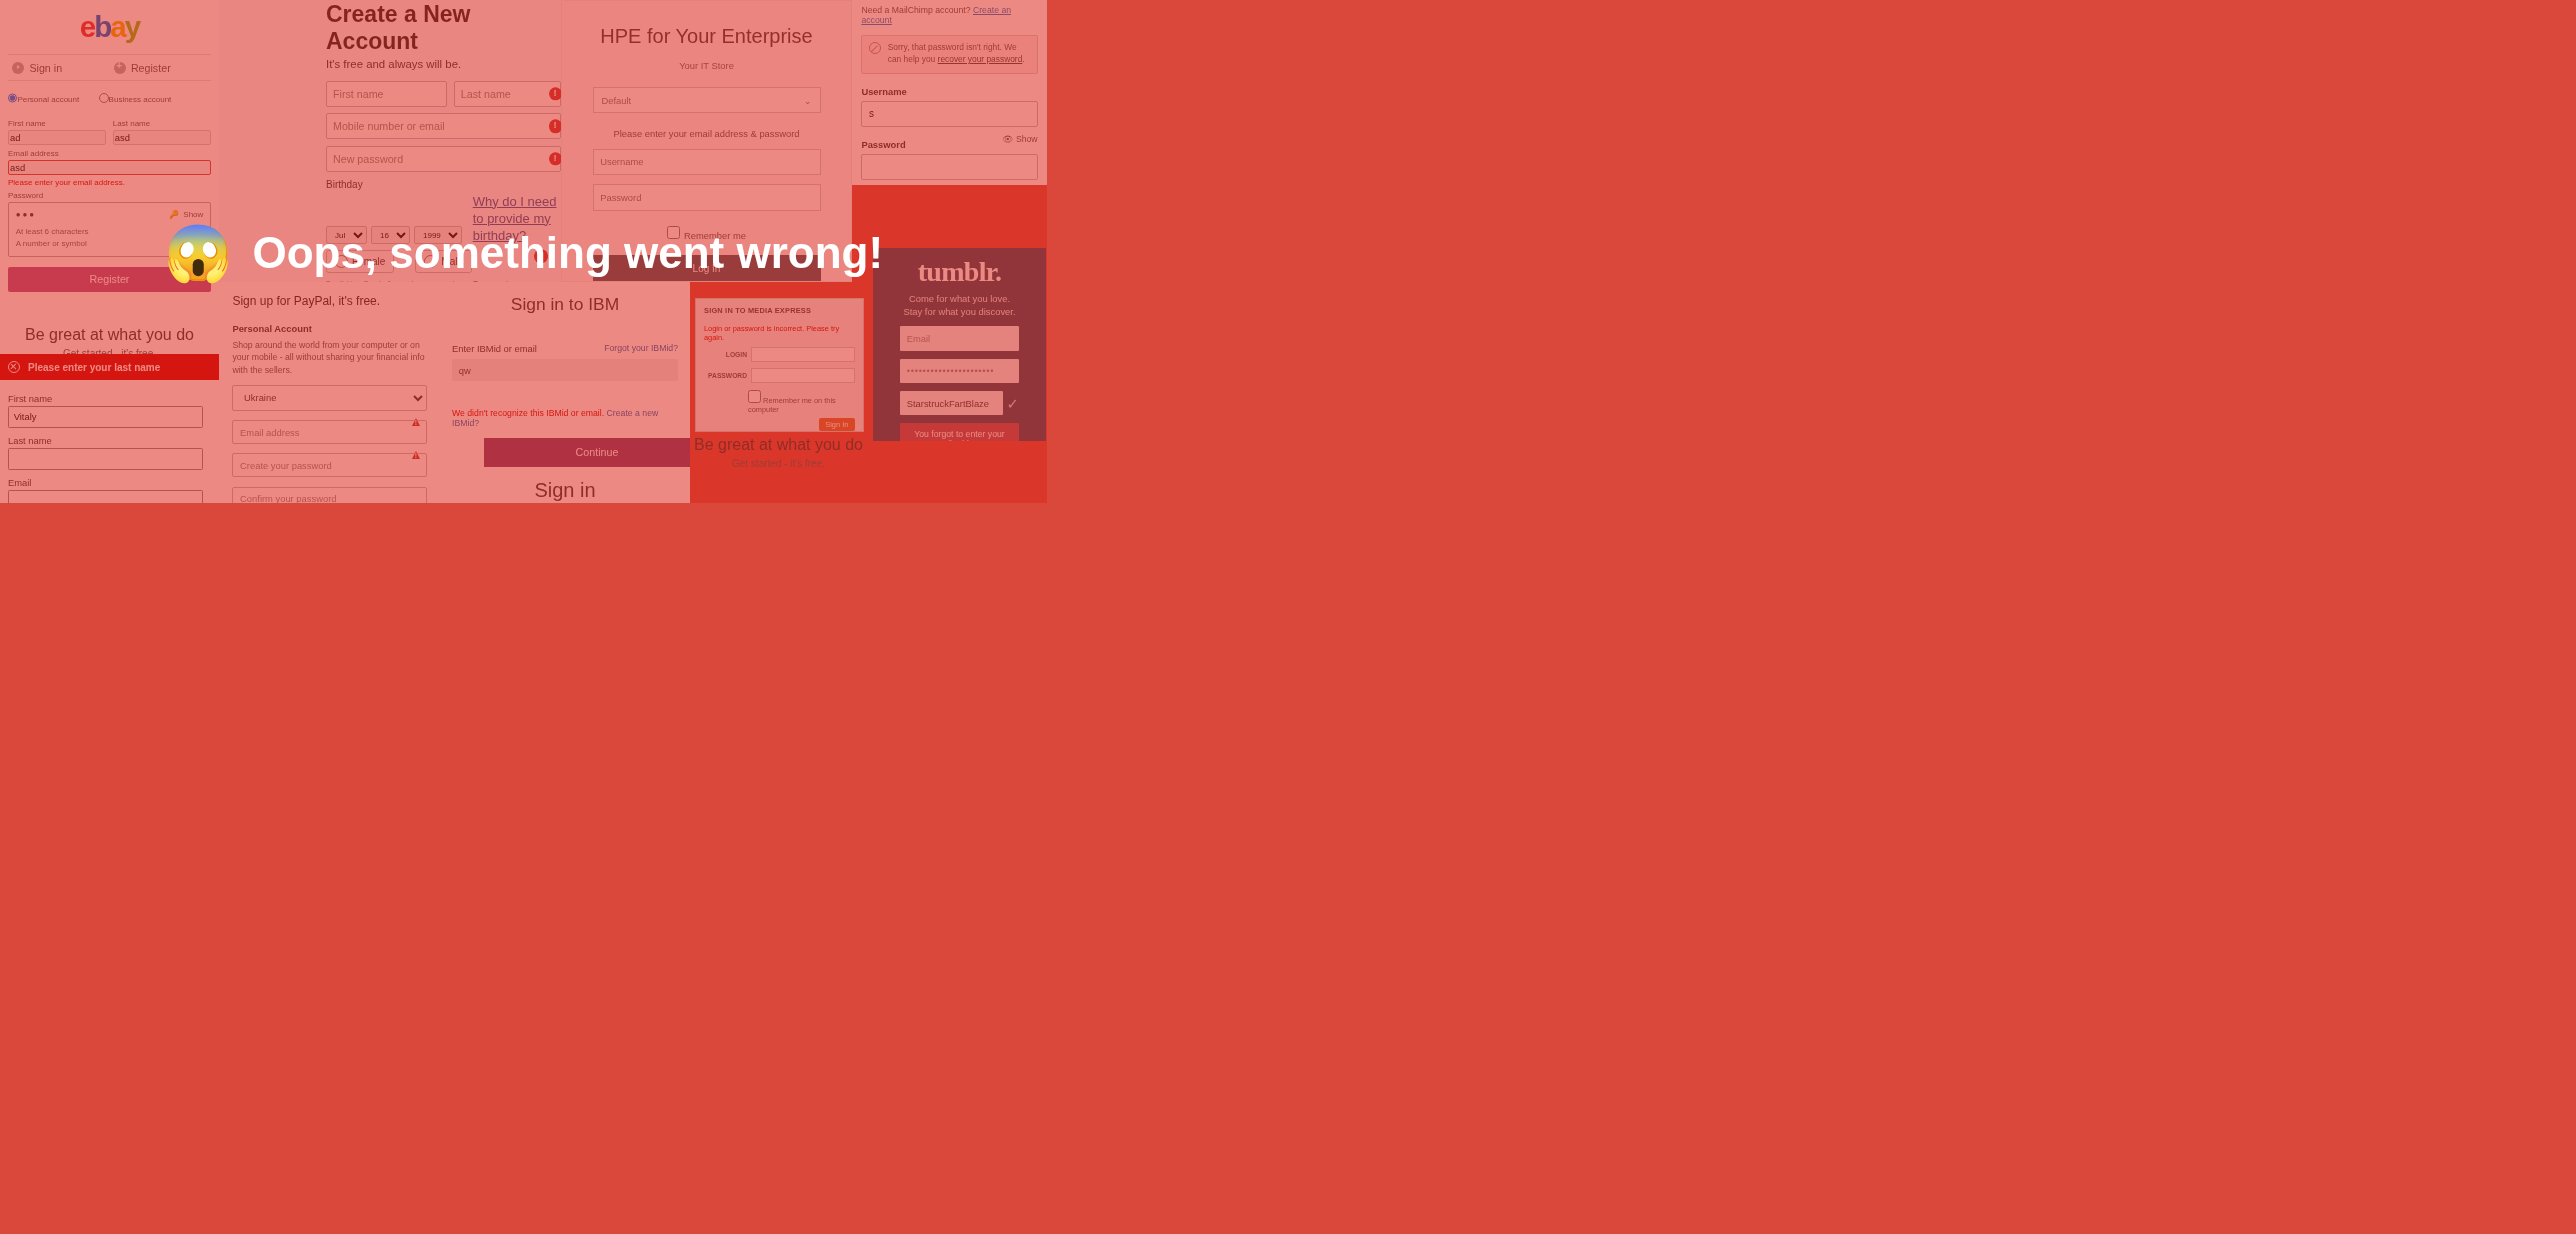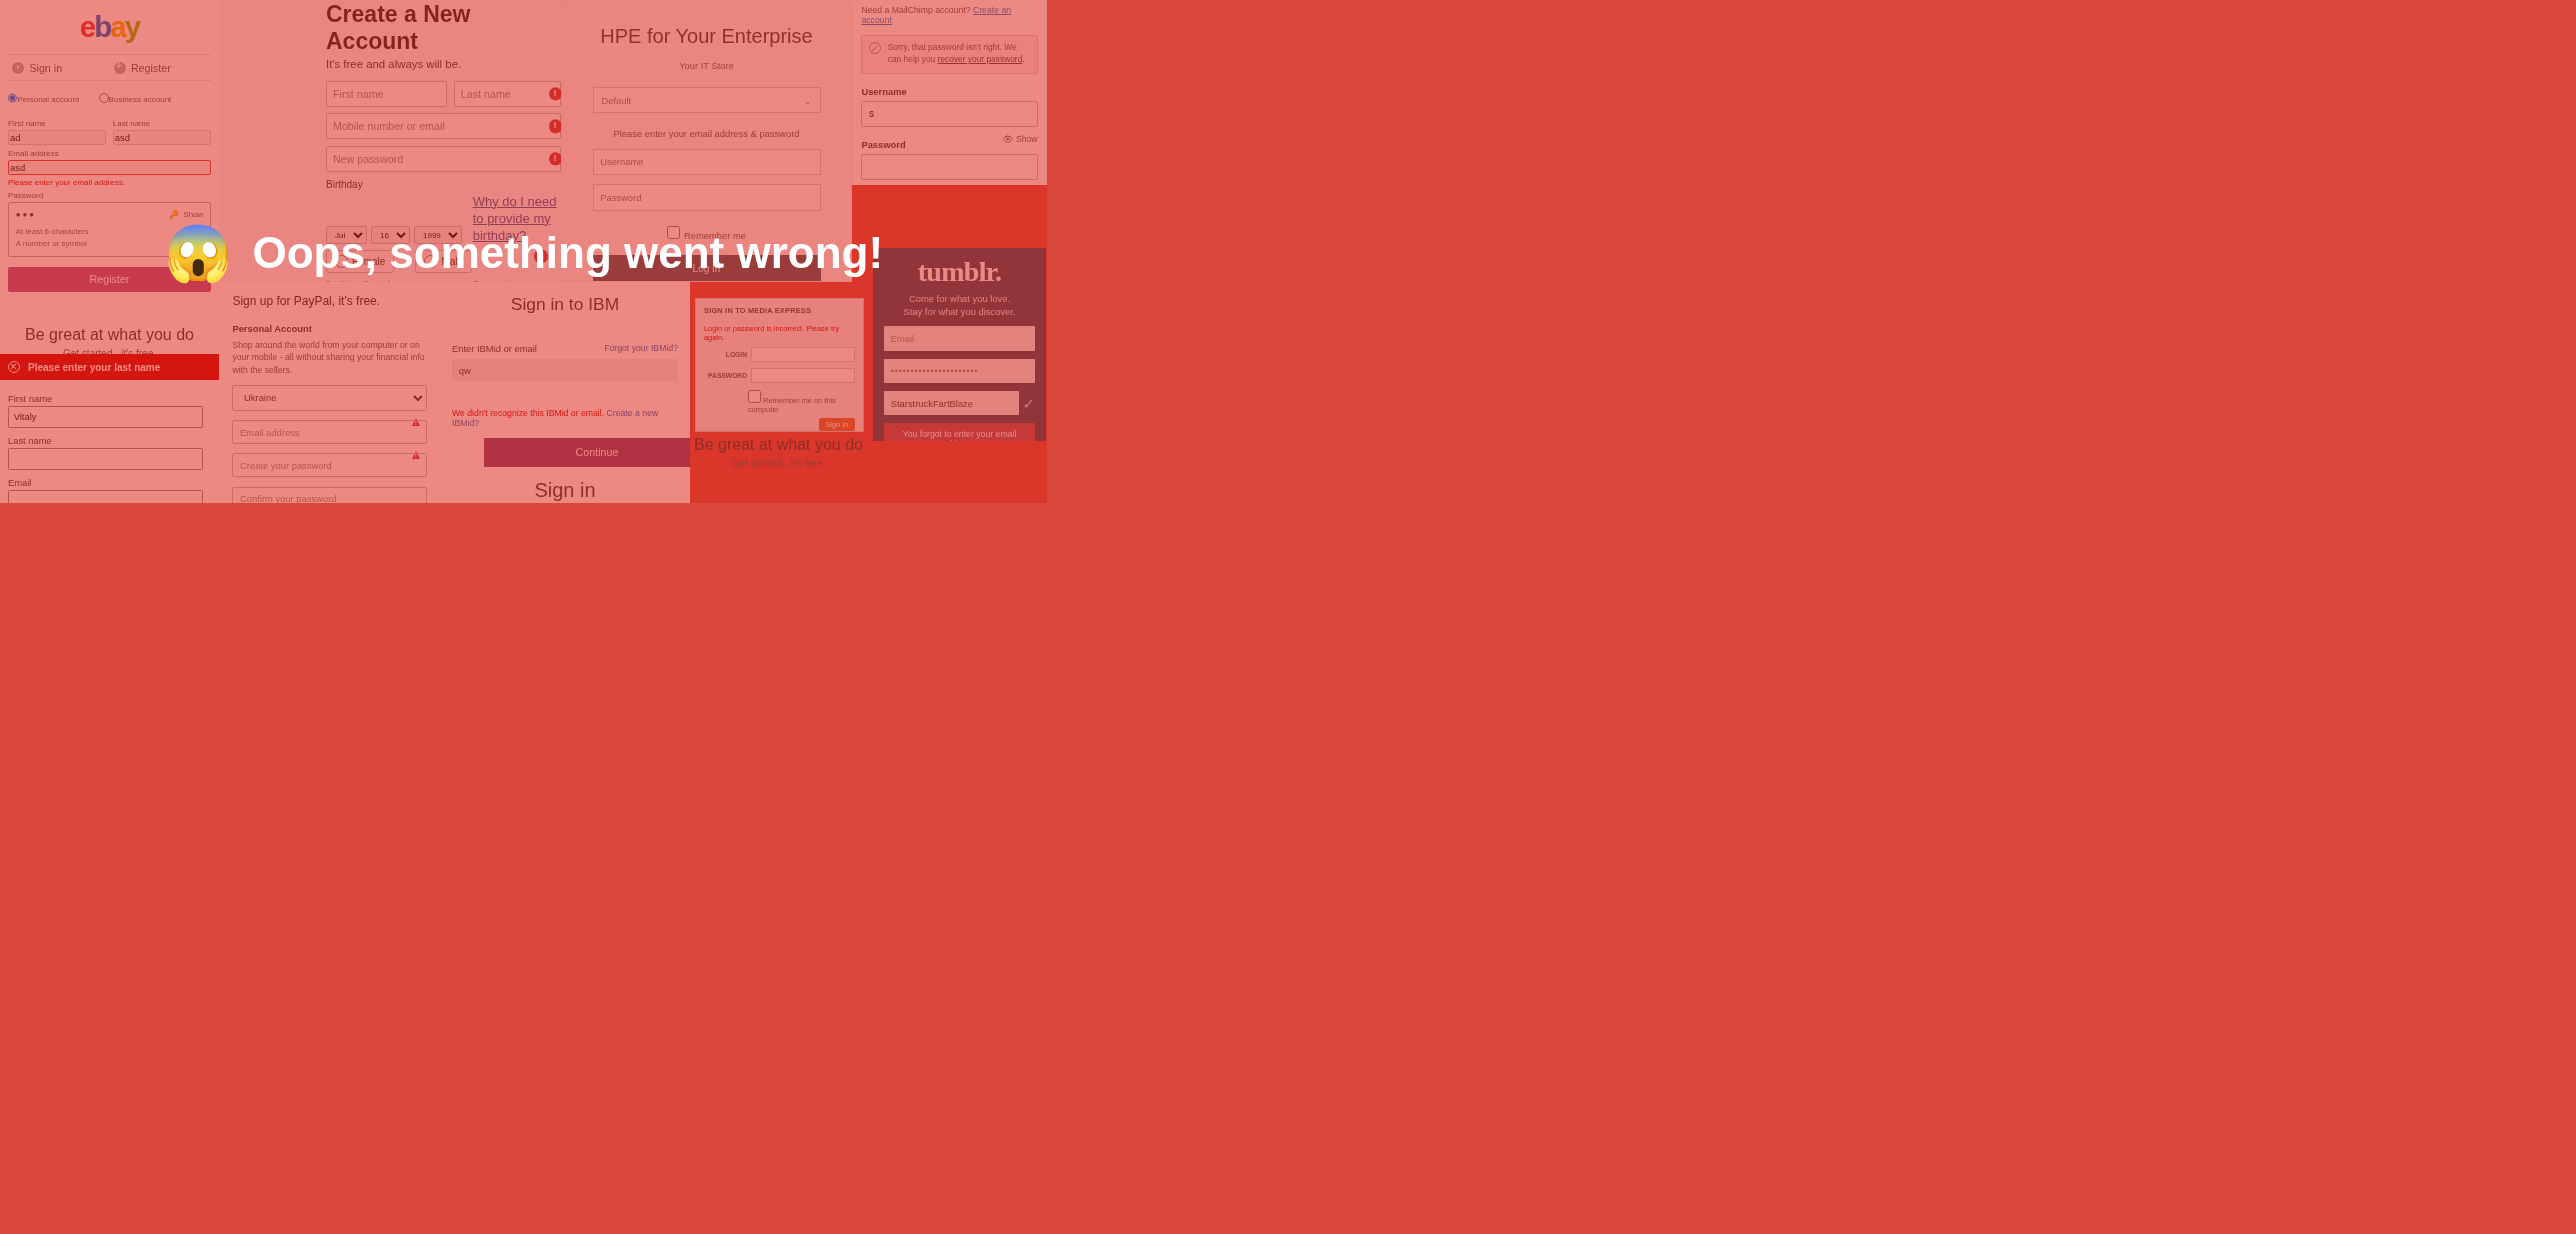--- a/index.html
+++ b/index.html
@@ -123,21 +123,21 @@
   .mc .alert a { color: #444; text-decoration: underline; }
   .mc .no { width: 12px; height: 12px; border: 1.3px solid #a88; border-radius: 50%; position: relative; flex: 0 0 12px; }
   .mc .no::after { content: ""; position: absolute; width: 9.4px; height: 1.3px; background: #a88; top: 4.7px; left: 0; transform: rotate(-45deg); }
   .mc label { display: block; margin-top: 12px; font-size: 9.4px; font-weight: 600; color: #333; }
   .mc .lblrow { display: flex; justify-content: space-between; align-items: center; }
   .mc .show { font-size: 8.7px; color: #555; display: flex; align-items: center; gap: 2.7px; }
   .mc .inp { width: 100%; border: 0.7px solid #bbb; border-radius: 2px; padding: 6.7px; font-size: 10px; margin-top: 4px; }
   .mc .login { width: 100%; background: #8a4582; color: #fff; font-size: 10.7px; border: none; border-radius: 2px; padding: 8px 0; margin-top: 14.8px; }
 
   
-  .tb { left: 873px; top: 248px; width: 173px; height: 193px; background: #36465d; color: #fff; padding: 8px 11px; text-align: center; }
+  .tb { left: 873px; top: 248px; width: 173px; height: 193px; background: #36465d; color: #fff; padding: 8px 27px; text-align: center; }
   .tb .logo { font-family: Georgia, serif; font-weight: 700; font-size: 28px; letter-spacing: -0.7px; }
   .tb .tag { font-size: 9.4px; margin-top: 4px; line-height: 1.4; color: #e8e8ea; }
   .tb .inp { width: 100%; background: #eef1f4; border: none; border-radius: 1.3px; padding: 6.7px; font-size: 9.4px; color: #333; margin-top: 8px; text-align: left; }
   .tb .inp::placeholder { color: #888; }
   .tb .pw { color: #888; letter-spacing: 0.7px; }
   .tb .urow { display: flex; align-items: center; margin-top: 8px; gap: 4px; }
   .tb .urow .inp { flex: 1; margin-top: 0; }
   .tb .chk { font-size: 14.8px; color: #cfd6df; }
   .tb .terr { background: #a84e5c; border-radius: 1.3px; padding: 6px; font-size: 8.7px; margin-top: 8px; }
   .tb .signup { width: 100%; background: #4d7ba8; color: #fff; font-size: 10.7px; font-weight: 600; border: none; border-radius: 1.3px; padding: 7.4px 0; margin-top: 9.4px; }

